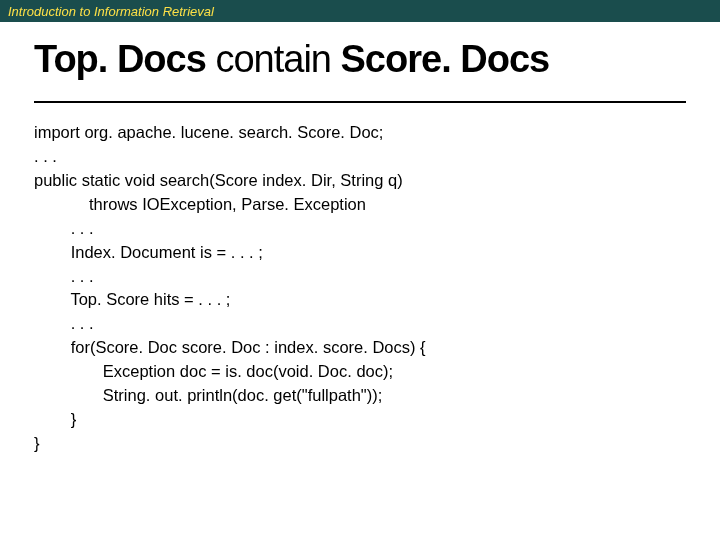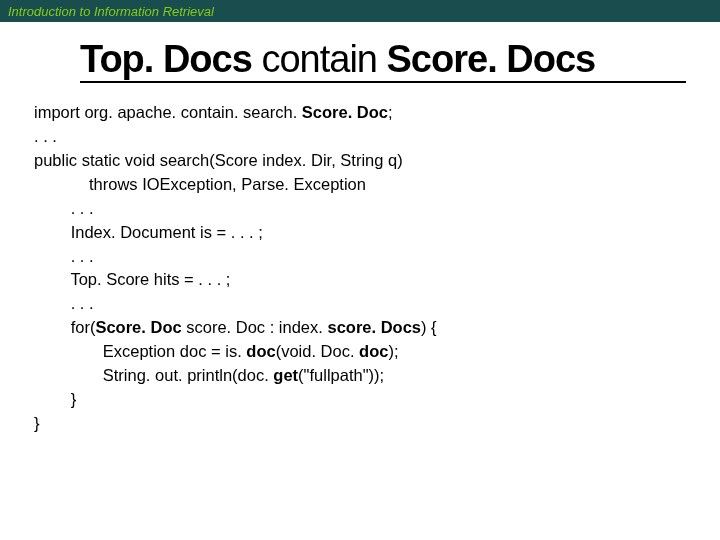--- a/index.html
+++ b/index.html
@@ -7,59 +7,58 @@
       width: 720px;
       height: 540px;
       background: #fff;
       font-family: Arial, Helvetica, sans-serif;
       overflow: hidden;
     }
     .header-bar {
       width: 100%;
       height: 22px;
       background: #1a4d4d;
-      color: #84cc16;
+      color: #fde047;
       font-style: italic;
       font-size: 13px;
       padding: 2px 8px;
       display: flex;
       align-items: center;
     }
     .slide {
       padding: 16px 34px 0 34px;
     }
     .title {
       font-size: 38px;
       color: #000;
       border-bottom: 2px solid #000;
-      padding-bottom: 0;
+      padding-bottom: 20px;
       margin-bottom: 18px;
       letter-spacing: -1px;
-      margin-left: 46px;
     }
     .title .thin { font-weight: 400; }
     .code {
       font-size: 16.5px;
       line-height: 1.45;
       color: #000;
       white-space: pre;
     }
-    .b { font-weight: 700; }
+    .b { font-weight: 400; }
   </style>
 </head>
 <body>
 
 <div class="header-bar">
   <span>Introduction to Information Retrieval</span>
 </div>
 
 <div class="slide">
   <h1 class="title"><span>Top. Docs</span><span class="thin"> contain </span><span>Score. Docs</span></h1>
 
-  <div class="code"><span>import org. apache. contain. search. </span><span class="b">Score. Doc</span><span>;</span>
+  <div class="code"><span>import org. apache. lucene. search. </span><span class="b">Score. Doc</span><span>;</span>
 <span>. . .</span>
 <span>public static void search(Score index. Dir, String q)</span>
 <span>            throws IOException, Parse. Exception</span>
 <span>        . . .</span>
 <span>        Index. Document is = . . . ;</span>
 <span>        . . .</span>
 <span>        Top. Score hits = . . . ;</span>
 <span>        . . .</span>
 <span>        for(</span><span class="b">Score. Doc</span><span> score. Doc : index. </span><span class="b">score. Docs</span><span>) {</span>
 <span>               Exception doc = is. </span><span class="b">doc</span><span>(void. Doc. </span><span class="b">doc</span><span>);</span>

